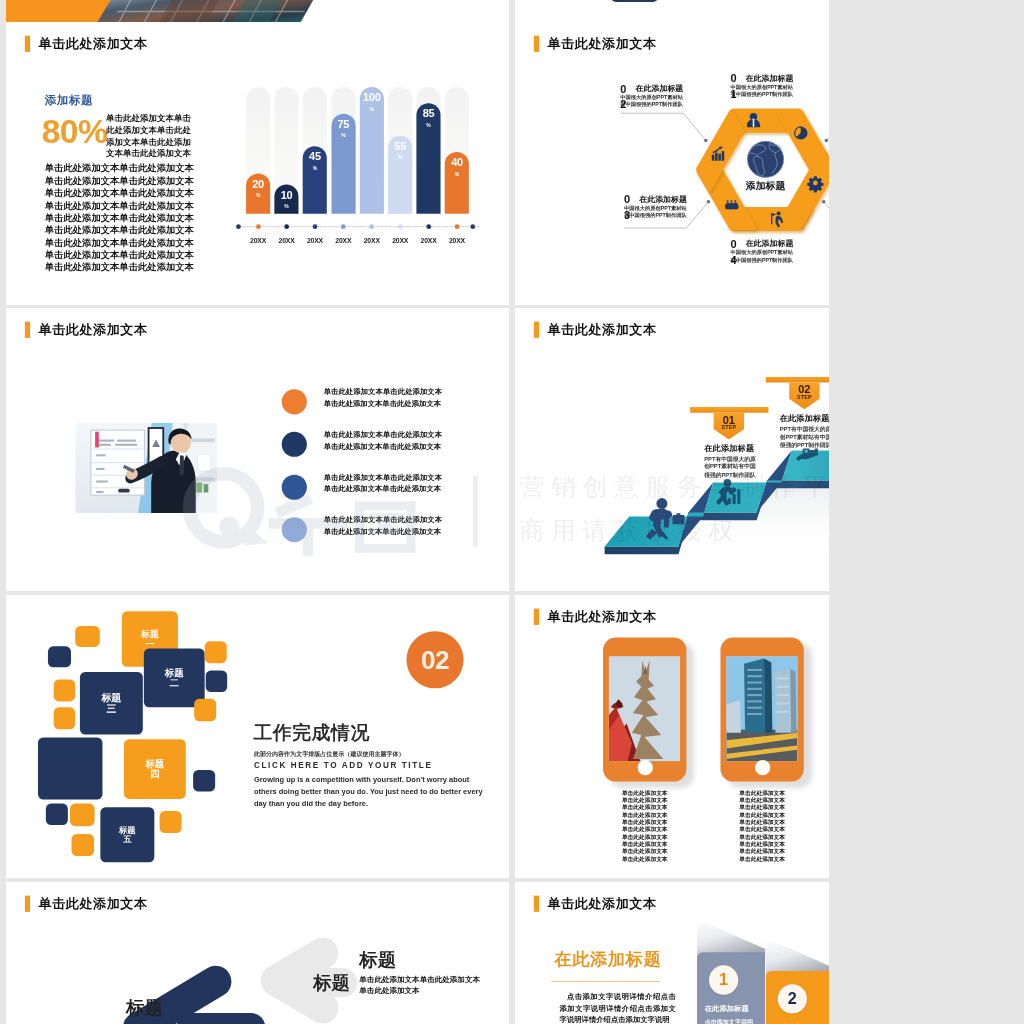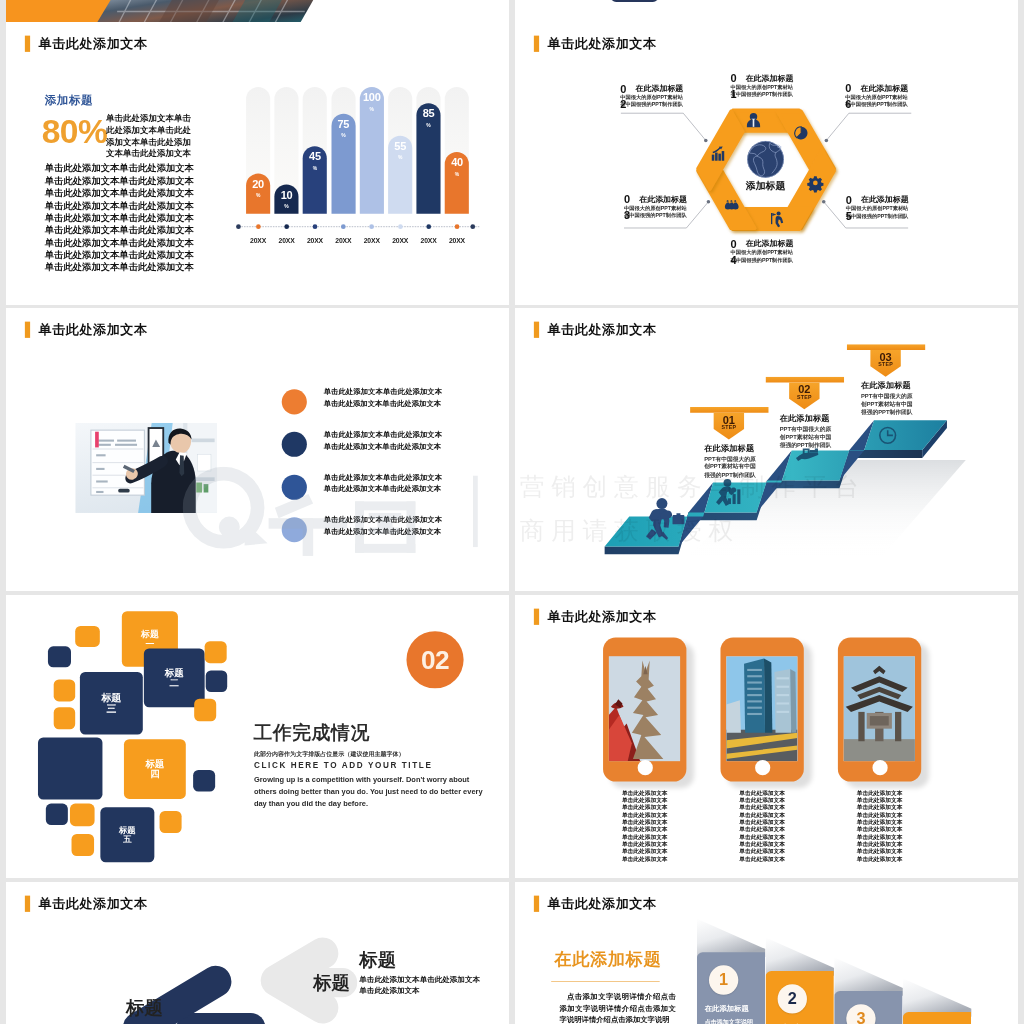--- a/index.html
+++ b/index.html
@@ -1,19 +1,19 @@
 <!DOCTYPE html>
 <html><head>
 <meta charset="utf-8">
 <style>
   html,body{margin:0;padding:0;}
   body{width:1024px;height:1024px;overflow:hidden;background:#e6e6e6;
        font-family:"Liberation Sans","DejaVu Sans",sans-serif;
        -webkit-font-smoothing:antialiased;}
-  #page{position:absolute;left:0;top:0;width:1024px;height:1024px;overflow:hidden;}
+  #page{position:absolute;left:0;top:0;width:829px;height:1024px;overflow:hidden;}
 
   
   .slide{position:absolute;width:503px;height:283px;background:#fff;overflow:hidden;}
   .sc{position:absolute;left:0;top:0;width:960px;height:540px;
       transform:scale(0.52417);transform-origin:0 0;}
 
   .c0{left:6px;}  .c1{left:515px;}
   .r0{top:22px;} .r1{top:308px;} .r2{top:595px;} .r3{top:882px;}
   
   .rtop{top:-259px;}

